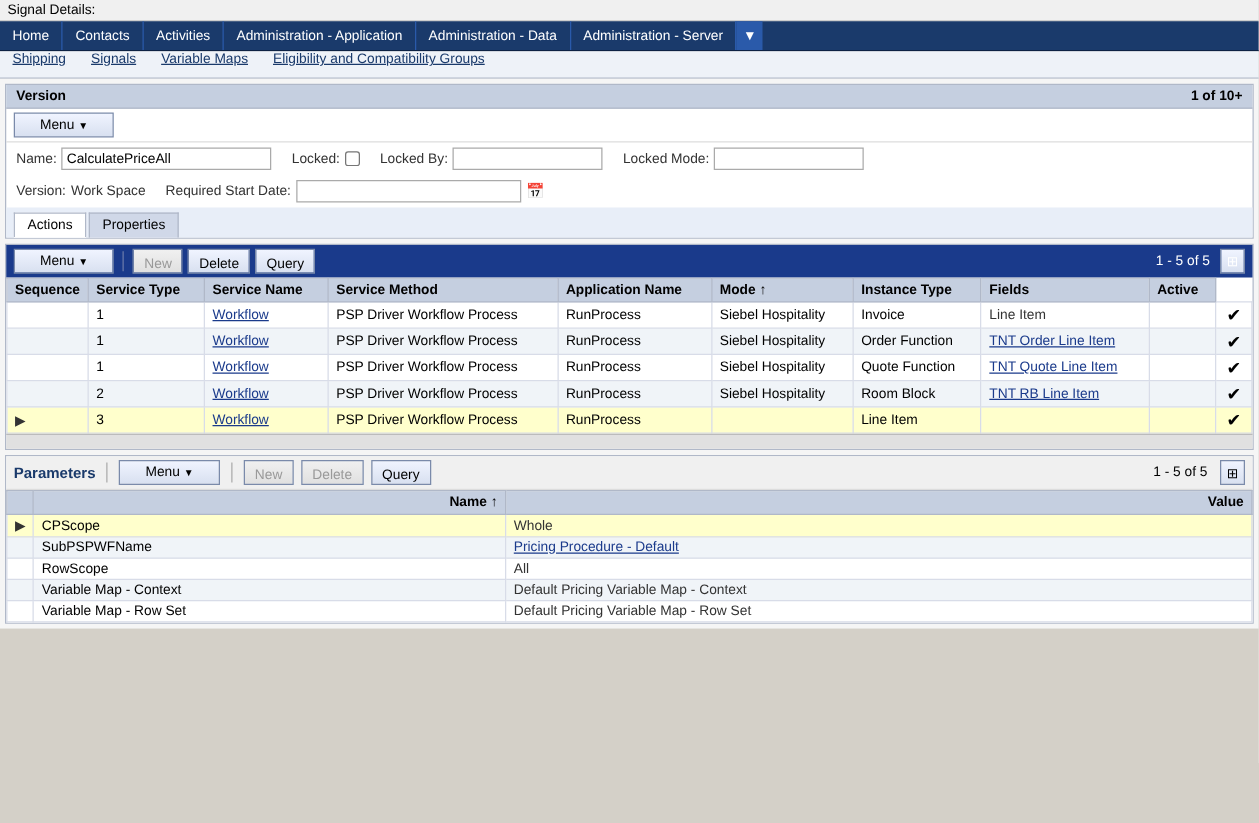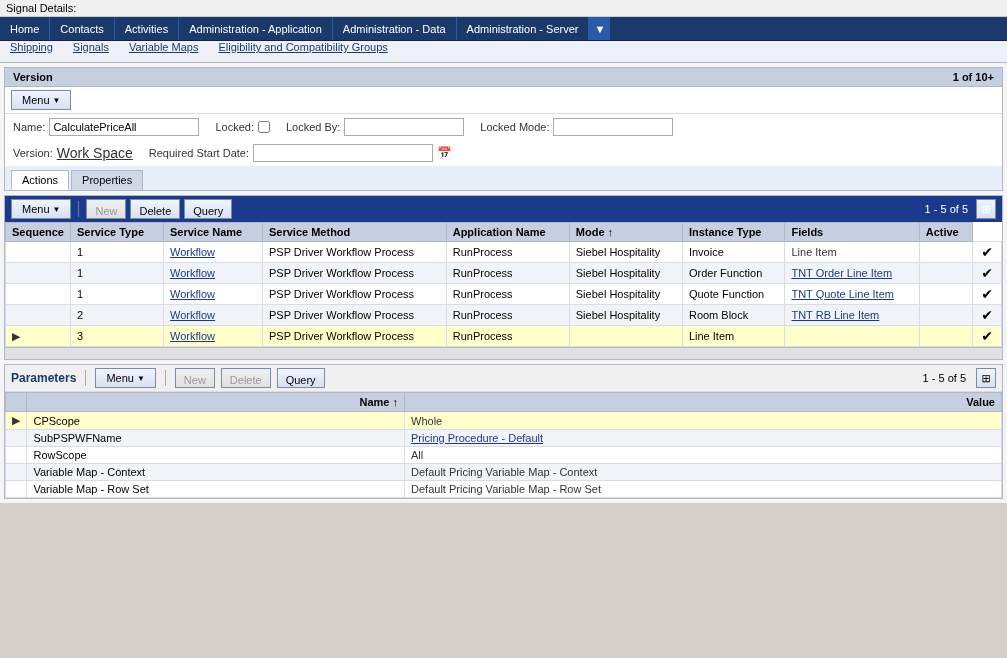--- a/index.html
+++ b/index.html
@@ -90,29 +90,29 @@
       padding: 4px 8px;
       gap: 16px;
       flex-wrap: wrap;
     }
     .field-group {
       display: flex;
       align-items: center;
       gap: 4px;
     }
     .field-label { font-size: 11px; color: #333; }
-    .field-value { color: #333; font-size: 14px; text-decoration: underline; }
+    .field-value { color: #333; font-size: 11px; }
     .field-input {
       border: 1px solid #aaa;
       padding: 1px 3px;
       font-size: 11px;
       background: #fff;
       height: 18px;
     }
-    .field-input-wide { width: 150px; }
+    .field-input-wide { width: 168px; }
     .field-input-medium { width: 120px; }
     .field-input-large { width: 180px; }
     .checkbox-input { width: 12px; height: 12px; }
 
     
     .tab-bar {
       display: flex;
       padding: 4px 6px 0;
       background: #e8eef8;
     }
@@ -166,21 +166,21 @@
       font-size: 11px;
       cursor: pointer;
       height: 20px;
       display: inline-flex;
       align-items: flex-end;
     }
     .btn-disabled { color: #999; background: linear-gradient(to bottom, #f0f0f0, #e0e0e0); cursor: default; }
     .btn-menu {
       background: linear-gradient(to bottom, #f0f4ff, #d8e0f0);
       border: 1px solid #7a8aaa;
-      padding: 1px 10px;
+      padding: 1px 20px;
       font-size: 11px;
       cursor: pointer;
       height: 20px;
       display: inline-flex;
       align-items: center;
       gap: 3px;
     }
     .btn-menu .arrow { font-size: 8px; }
 
     

